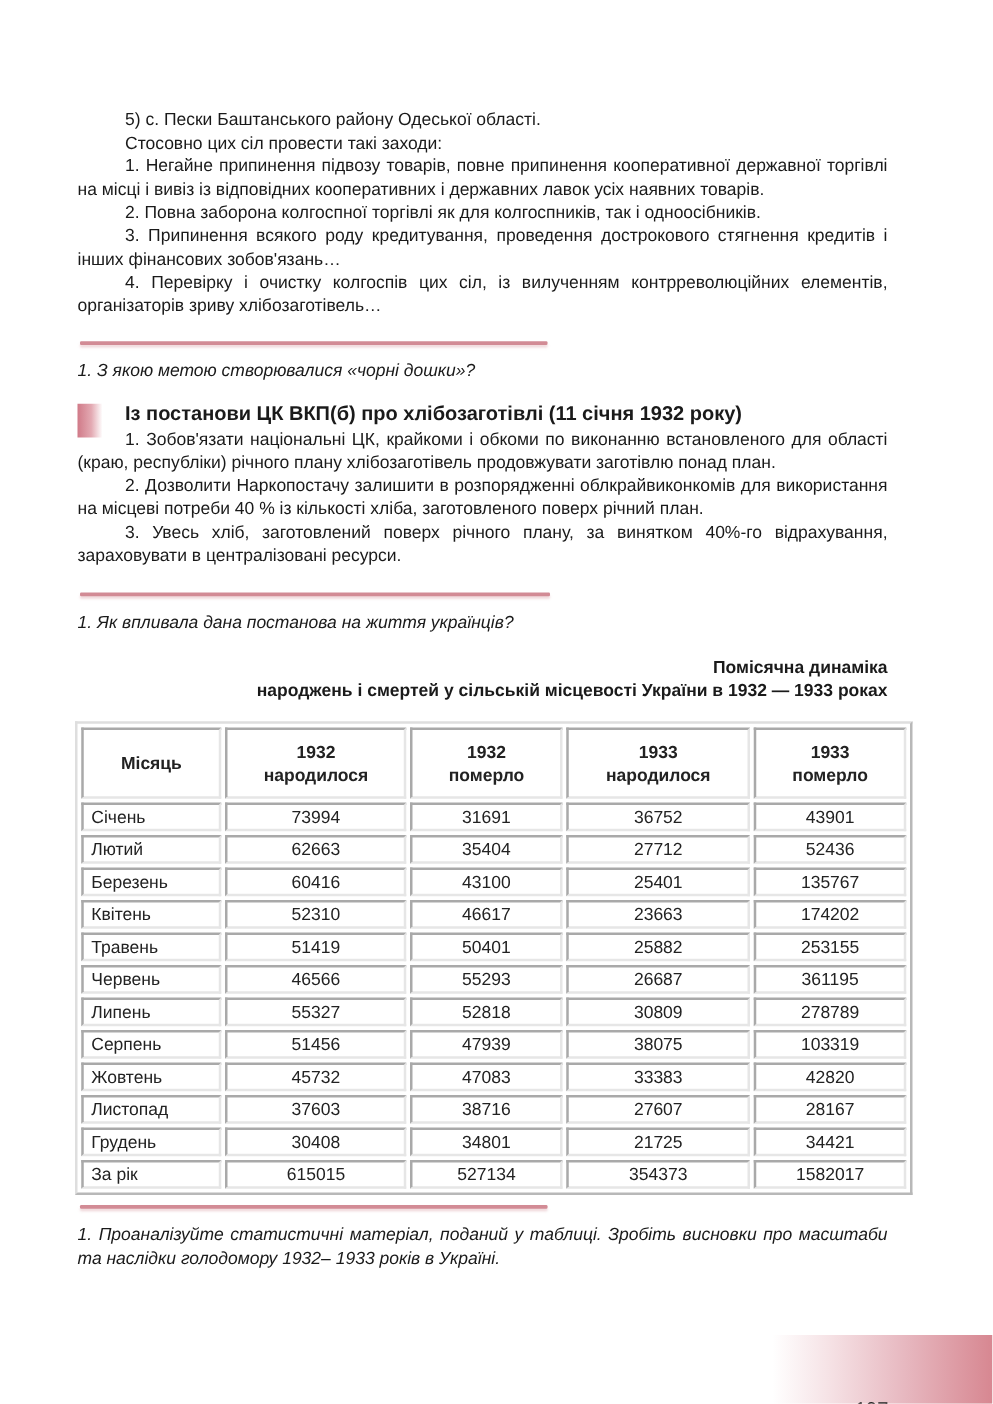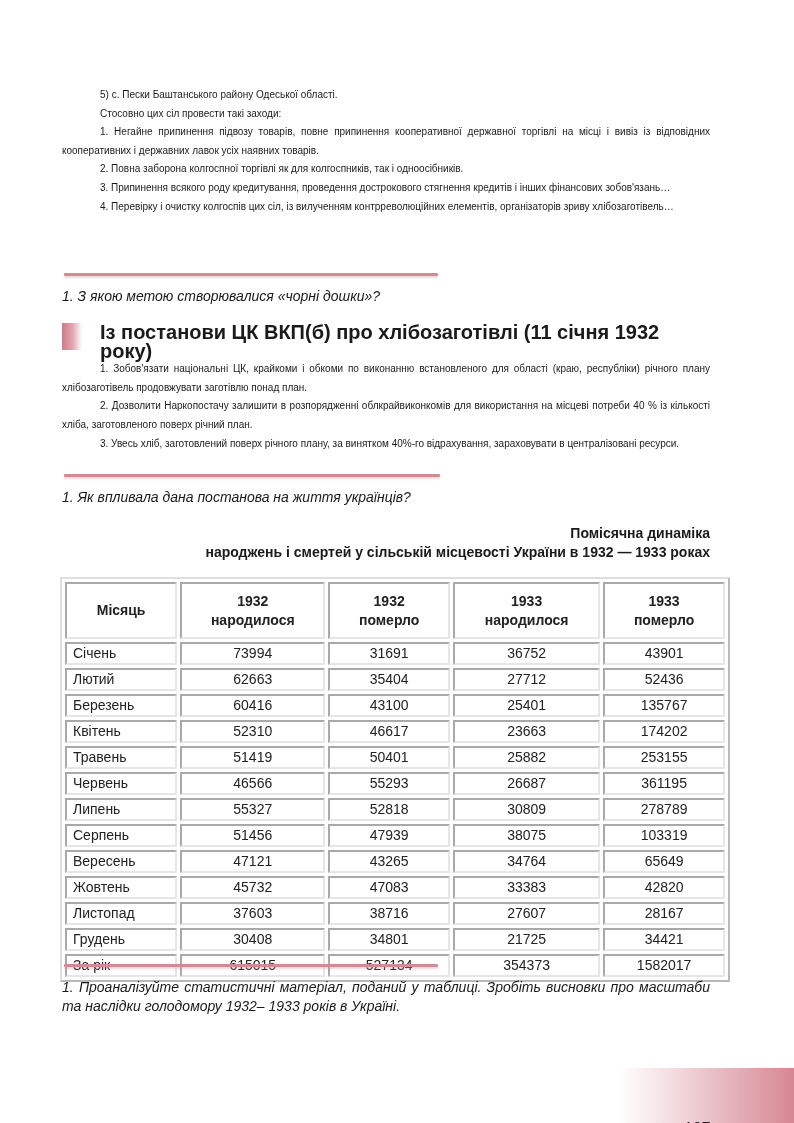--- a/index.html
+++ b/index.html
@@ -2,34 +2,34 @@
 <html><head>
   <meta charset="utf-8">
   <style>
     html, body { margin: 0; padding: 0; background: #ffffff; }
     body {
       width: 794px; height: 1123px; position: relative; overflow: hidden;
       font-family: "Liberation Sans", sans-serif; color: #1a1a1a;
     }
     .page { position: absolute; left: 62px; top: 0; width: 648px; }
     .p {
-      font-size: 10px; line-height: 18.6px; text-align: justify; margin: 0;
+      font-size: 14px; line-height: 18.6px; text-align: justify; margin: 0;
       text-indent: 38px;
     }
     .divider {
       height: 3px; background: #d28b95; width: 374px;
       box-shadow: 0 2px 2px rgba(210,139,149,0.35);
       border-radius: 1px; margin-left: 2px;
     }
     .question {
       font-size: 14px; font-style: italic; line-height: 18.6px; margin: 0;
       text-align: justify;
     }
     .source-title {
-      font-size: 20px; font-weight: bold; line-height: 18.6px; margin: 0;
+      font-size: 16px; font-weight: bold; line-height: 18.6px; margin: 0;
       padding-left: 38px;
     }
     .marker {
       position: absolute; left: 62px; width: 20px; height: 27px;
       background: linear-gradient(to right, #d07a88 0%, #e3a9b2 55%, #ffffff 100%);
     }
     .caption {
       text-align: right; font-weight: bold; font-size: 14px; line-height: 18.6px;
       margin: 0;
     }
@@ -166,27 +166,20 @@
         <td>278789</td>
       </tr>
       <tr>
         <td class="month">Серпень</td>
         <td>51456</td>
         <td>47939</td>
         <td>38075</td>
         <td>103319</td>
       </tr>
       <tr>
-        <td class="month">Вересень</td>
-        <td>47121</td>
-        <td>43265</td>
-        <td>34764</td>
-        <td>65649</td>
-      </tr>
-      <tr>
         <td class="month">Жовтень</td>
         <td>45732</td>
         <td>47083</td>
         <td>33383</td>
         <td>42820</td>
       </tr>
       <tr>
         <td class="month">Листопад</td>
         <td>37603</td>
         <td>38716</td>

